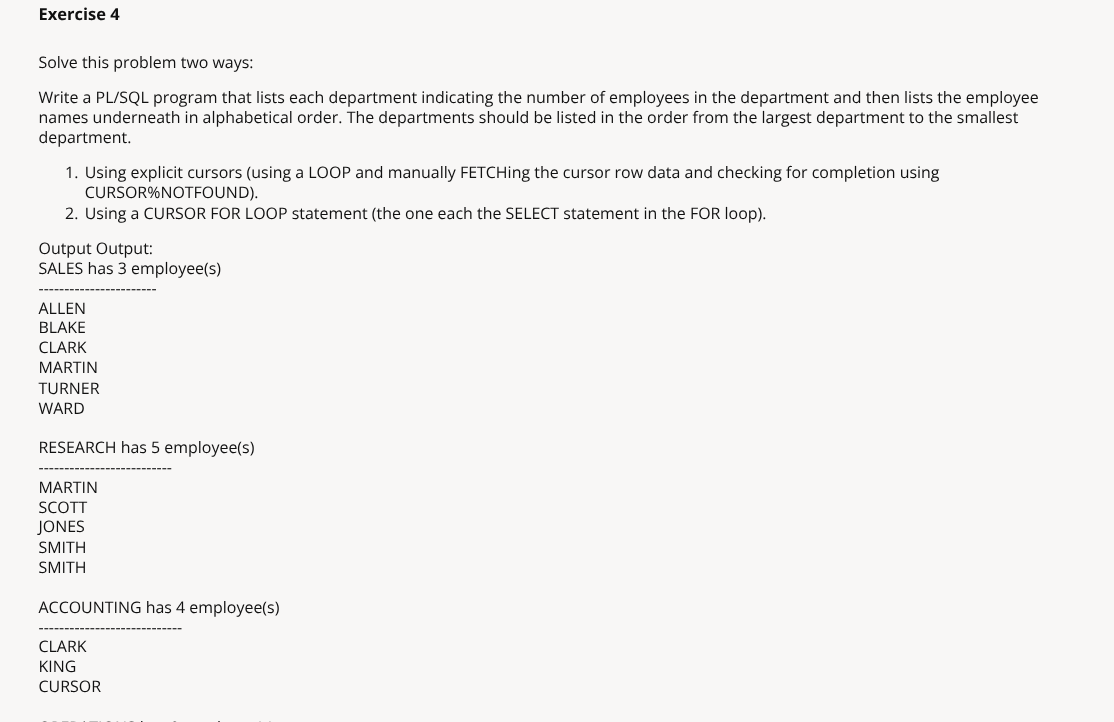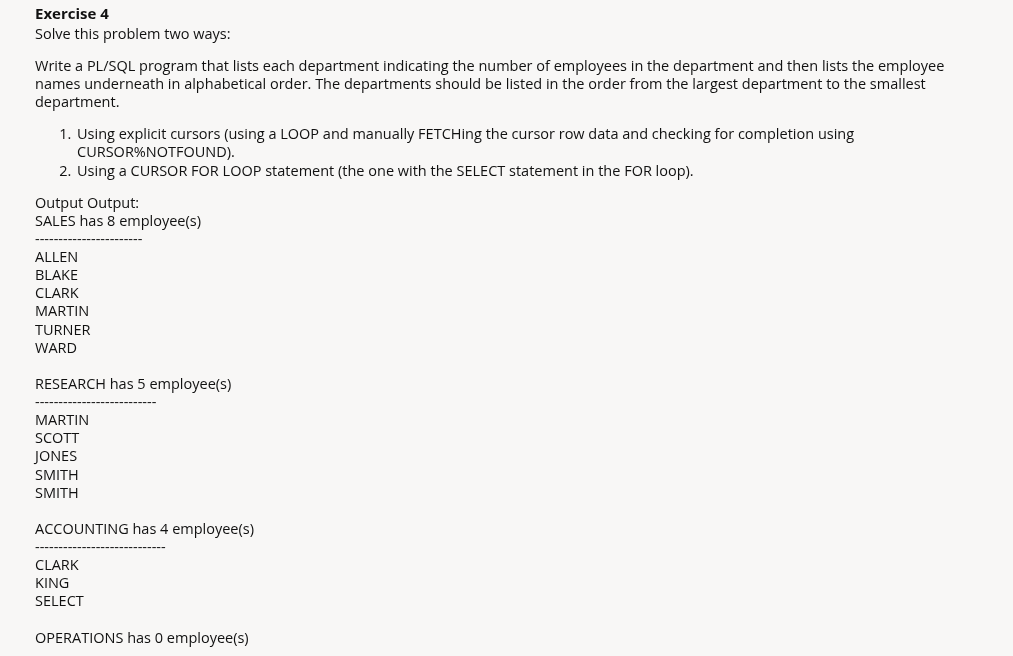--- a/index.html
+++ b/index.html
@@ -11,21 +11,21 @@
       color: #111;
       line-height: 1.25;
       width: 1013px;
     }
     .content {
       padding: 4px 35px 20px 35px;
     }
     .title {
       font-weight: 700;
       font-size: 15px;
-      margin-bottom: 2px;
+      margin-bottom: 26px;
     }
     .para {
       margin: 0 0 14px 0;
     }
     ol {
       margin: 0 0 14px 0;
       padding-left: 40px;
     }
     ol li {
       padding-left: 2px;
@@ -37,41 +37,41 @@
   </style>
 </head>
 <body>
 
 <div class="content">
   <div class="title">Exercise 4</div>
   <p class="para">Solve this problem two ways:</p>
   <p class="para">Write a PL/SQL program that lists each department indicating the number of employees in the department and then lists the employee names underneath in alphabetical order. The departments should be listed in the order from the largest department to the smallest department.</p>
   <ol>
     <li>Using explicit cursors (using a LOOP and manually FETCHing the cursor row data and checking for completion using CURSOR%NOTFOUND).</li>
-    <li>Using a CURSOR FOR LOOP statement (the one with the SELECT statement in the FOR loop).</li>
+    <li>Using a CURSOR FOR LOOP statement (the one each the SELECT statement in the FOR loop).</li>
   </ol>
   <div class="block"><span>Output Output:</span>
-<span>SALES has 8 employee(s)</span>
+<span>SALES has 3 employee(s)</span>
 <span>-----------------------</span>
 <span>ALLEN</span>
 <span>BLAKE</span>
 <span>CLARK</span>
 <span>MARTIN</span>
 <span>TURNER</span>
 <span>WARD</span>
 
 <span>RESEARCH has 5 employee(s)</span>
 <span>--------------------------</span>
 <span>MARTIN</span>
 <span>SCOTT</span>
 <span>JONES</span>
 <span>SMITH</span>
 <span>SMITH</span>
 
 <span>ACCOUNTING has 4 employee(s)</span>
 <span>----------------------------</span>
 <span>CLARK</span>
 <span>KING</span>
-<span>SELECT</span>
+<span>CURSOR</span>
 
 <span>OPERATIONS has 0 employee(s)</span>
 </div>
 </div>
 
 </body></html>

